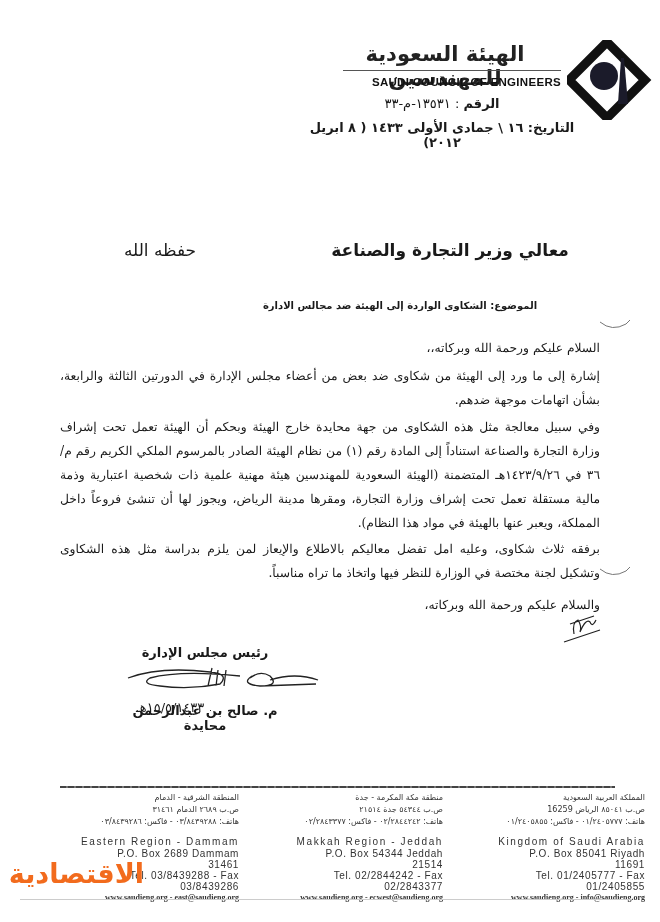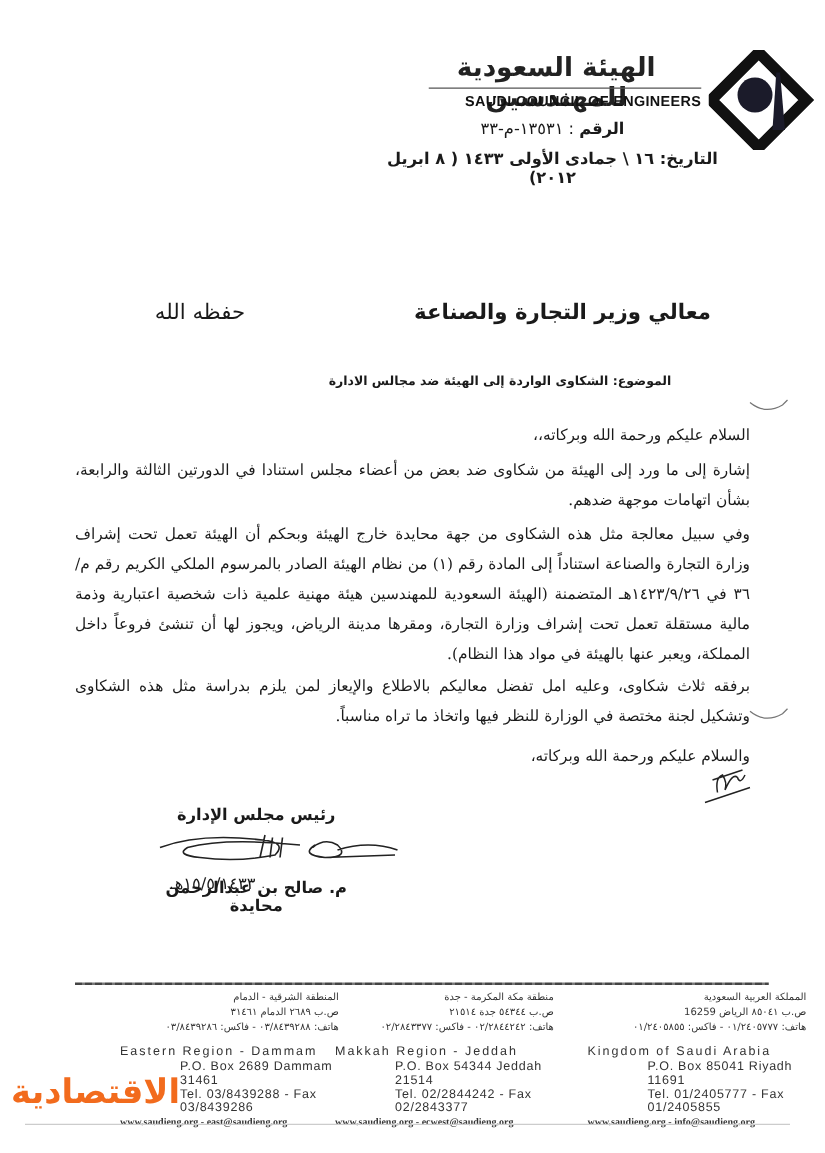--- a/index.html
+++ b/index.html
@@ -41,23 +41,23 @@
   #sig-title { left: 120px; top: 645px; width: 170px; font-size: 13px; font-weight: bold; }
   #signature { left: 120px; top: 664px; width: 200px; height: 34px; }
   #sig-date { left: 136px; top: 700px; width: 100px; font-size: 13px; text-align: left; direction: ltr; }
   #sig-name { left: 110px; top: 703px; width: 190px; font-size: 13px; font-weight: bold; }
 
   
   #footer-rule { left: 60px; top: 786px; width: 555px; height: 2px; background: repeating-linear-gradient(90deg,#444 0 6px,#777 6px 8px); }
   .fcol { top: 792px; width: 175px; font-size: 8px; color: #333; }
   #fcol-riyadh { left: 470px; }
   #fcol-jeddah { left: 268px; }
-  #fcol-dammam { left: 64px; margin-left: 32px; }
+  #fcol-dammam { left: 64px; }
   .ar-line { direction: rtl; text-align: right; height: 12px; line-height: 12px; letter-spacing: 0.5px; white-space: nowrap; overflow: hidden; }
-  .en-block { margin-top: 8px; font-family: "Liberation Sans", sans-serif; direction: ltr; text-align: left; }
+  .en-block { margin-top: 8px; font-family: "Liberation Sans", sans-serif; direction: ltr; text-align: right; }
   .en-region { font-size: 10px; letter-spacing: 1.6px; line-height: 12px; color: #333; }
   .en-line { font-size: 10px; letter-spacing: 0.6px; line-height: 11px; color: #333; padding-left: 48px; }
   .en-web { font-family: "Liberation Serif", serif; font-size: 8px; font-weight: bold; line-height: 11px; color: #333; }
 
   #bottom-edge { left: 20px; top: 899px; width: 612px; height: 1px; background: #ccc; }
 
   #watermark { left: 14px; top: 858px; width: 130px; font-size: 27px; font-weight: bold; color: #f26b1d; direction: rtl; text-align: left; font-family: "DejaVu Sans", sans-serif; }
 </style>
 </head>
 <body>
@@ -83,21 +83,21 @@
 
 <div id="addressee" class="abs rtl">معالي وزير التجارة والصناعة</div>
 <div id="honorific" class="abs">حفظه الله</div>
 
 <div id="subject" class="abs rtl">
   <span>الموضوع:</span>
   <span>الشكاوى الواردة إلى الهيئة ضد مجالس الادارة</span>
 </div>
 
 <div id="greeting" class="abs rtl para">السلام عليكم ورحمة الله وبركاته،،</div>
-<div id="p1" class="abs rtl para">إشارة إلى ما ورد إلى الهيئة من شكاوى ضد بعض من أعضاء مجلس استنادا في الدورتين الثالثة والرابعة، بشأن اتهامات موجهة ضدهم.</div>
+<div id="p1" class="abs rtl para">إشارة إلى ما ورد إلى الهيئة من شكاوى ضد بعض من أعضاء مجلس الإدارة في الدورتين الثالثة والرابعة، بشأن اتهامات موجهة ضدهم.</div>
 <div id="p2" class="abs rtl para">وفي سبيل معالجة مثل هذه الشكاوى من جهة محايدة خارج الهيئة وبحكم أن الهيئة تعمل تحت إشراف وزارة التجارة والصناعة استناداً إلى المادة رقم (١) من نظام الهيئة الصادر بالمرسوم الملكي الكريم رقم م/٣٦ في ١٤٢٣/٩/٢٦هـ المتضمنة (الهيئة السعودية للمهندسين هيئة مهنية علمية ذات شخصية اعتبارية وذمة مالية مستقلة تعمل تحت إشراف وزارة التجارة، ومقرها مدينة الرياض، ويجوز لها أن تنشئ فروعاً داخل المملكة، ويعبر عنها بالهيئة في مواد هذا النظام).</div>
 <div id="p3" class="abs rtl para">برفقه ثلاث شكاوى، وعليه امل تفضل معاليكم بالاطلاع والإيعاز لمن يلزم بدراسة مثل هذه الشكاوى وتشكيل لجنة مختصة في الوزارة للنظر فيها واتخاذ ما تراه مناسباً.</div>
 <div id="closing" class="abs rtl para">والسلام عليكم ورحمة الله وبركاته،</div>
 
 <svg id="mark1" class="abs margin-mark" viewBox="0 0 34 14">
   <path d="M2,4 Q14,14 28,6 L32,2" fill="none" stroke="#777" stroke-width="1"></path>
 </svg>
 <svg id="mark2" class="abs margin-mark" viewBox="0 0 34 14">
   <path d="M2,4 Q14,14 28,6 L32,2" fill="none" stroke="#777" stroke-width="1"></path>
 </svg>

